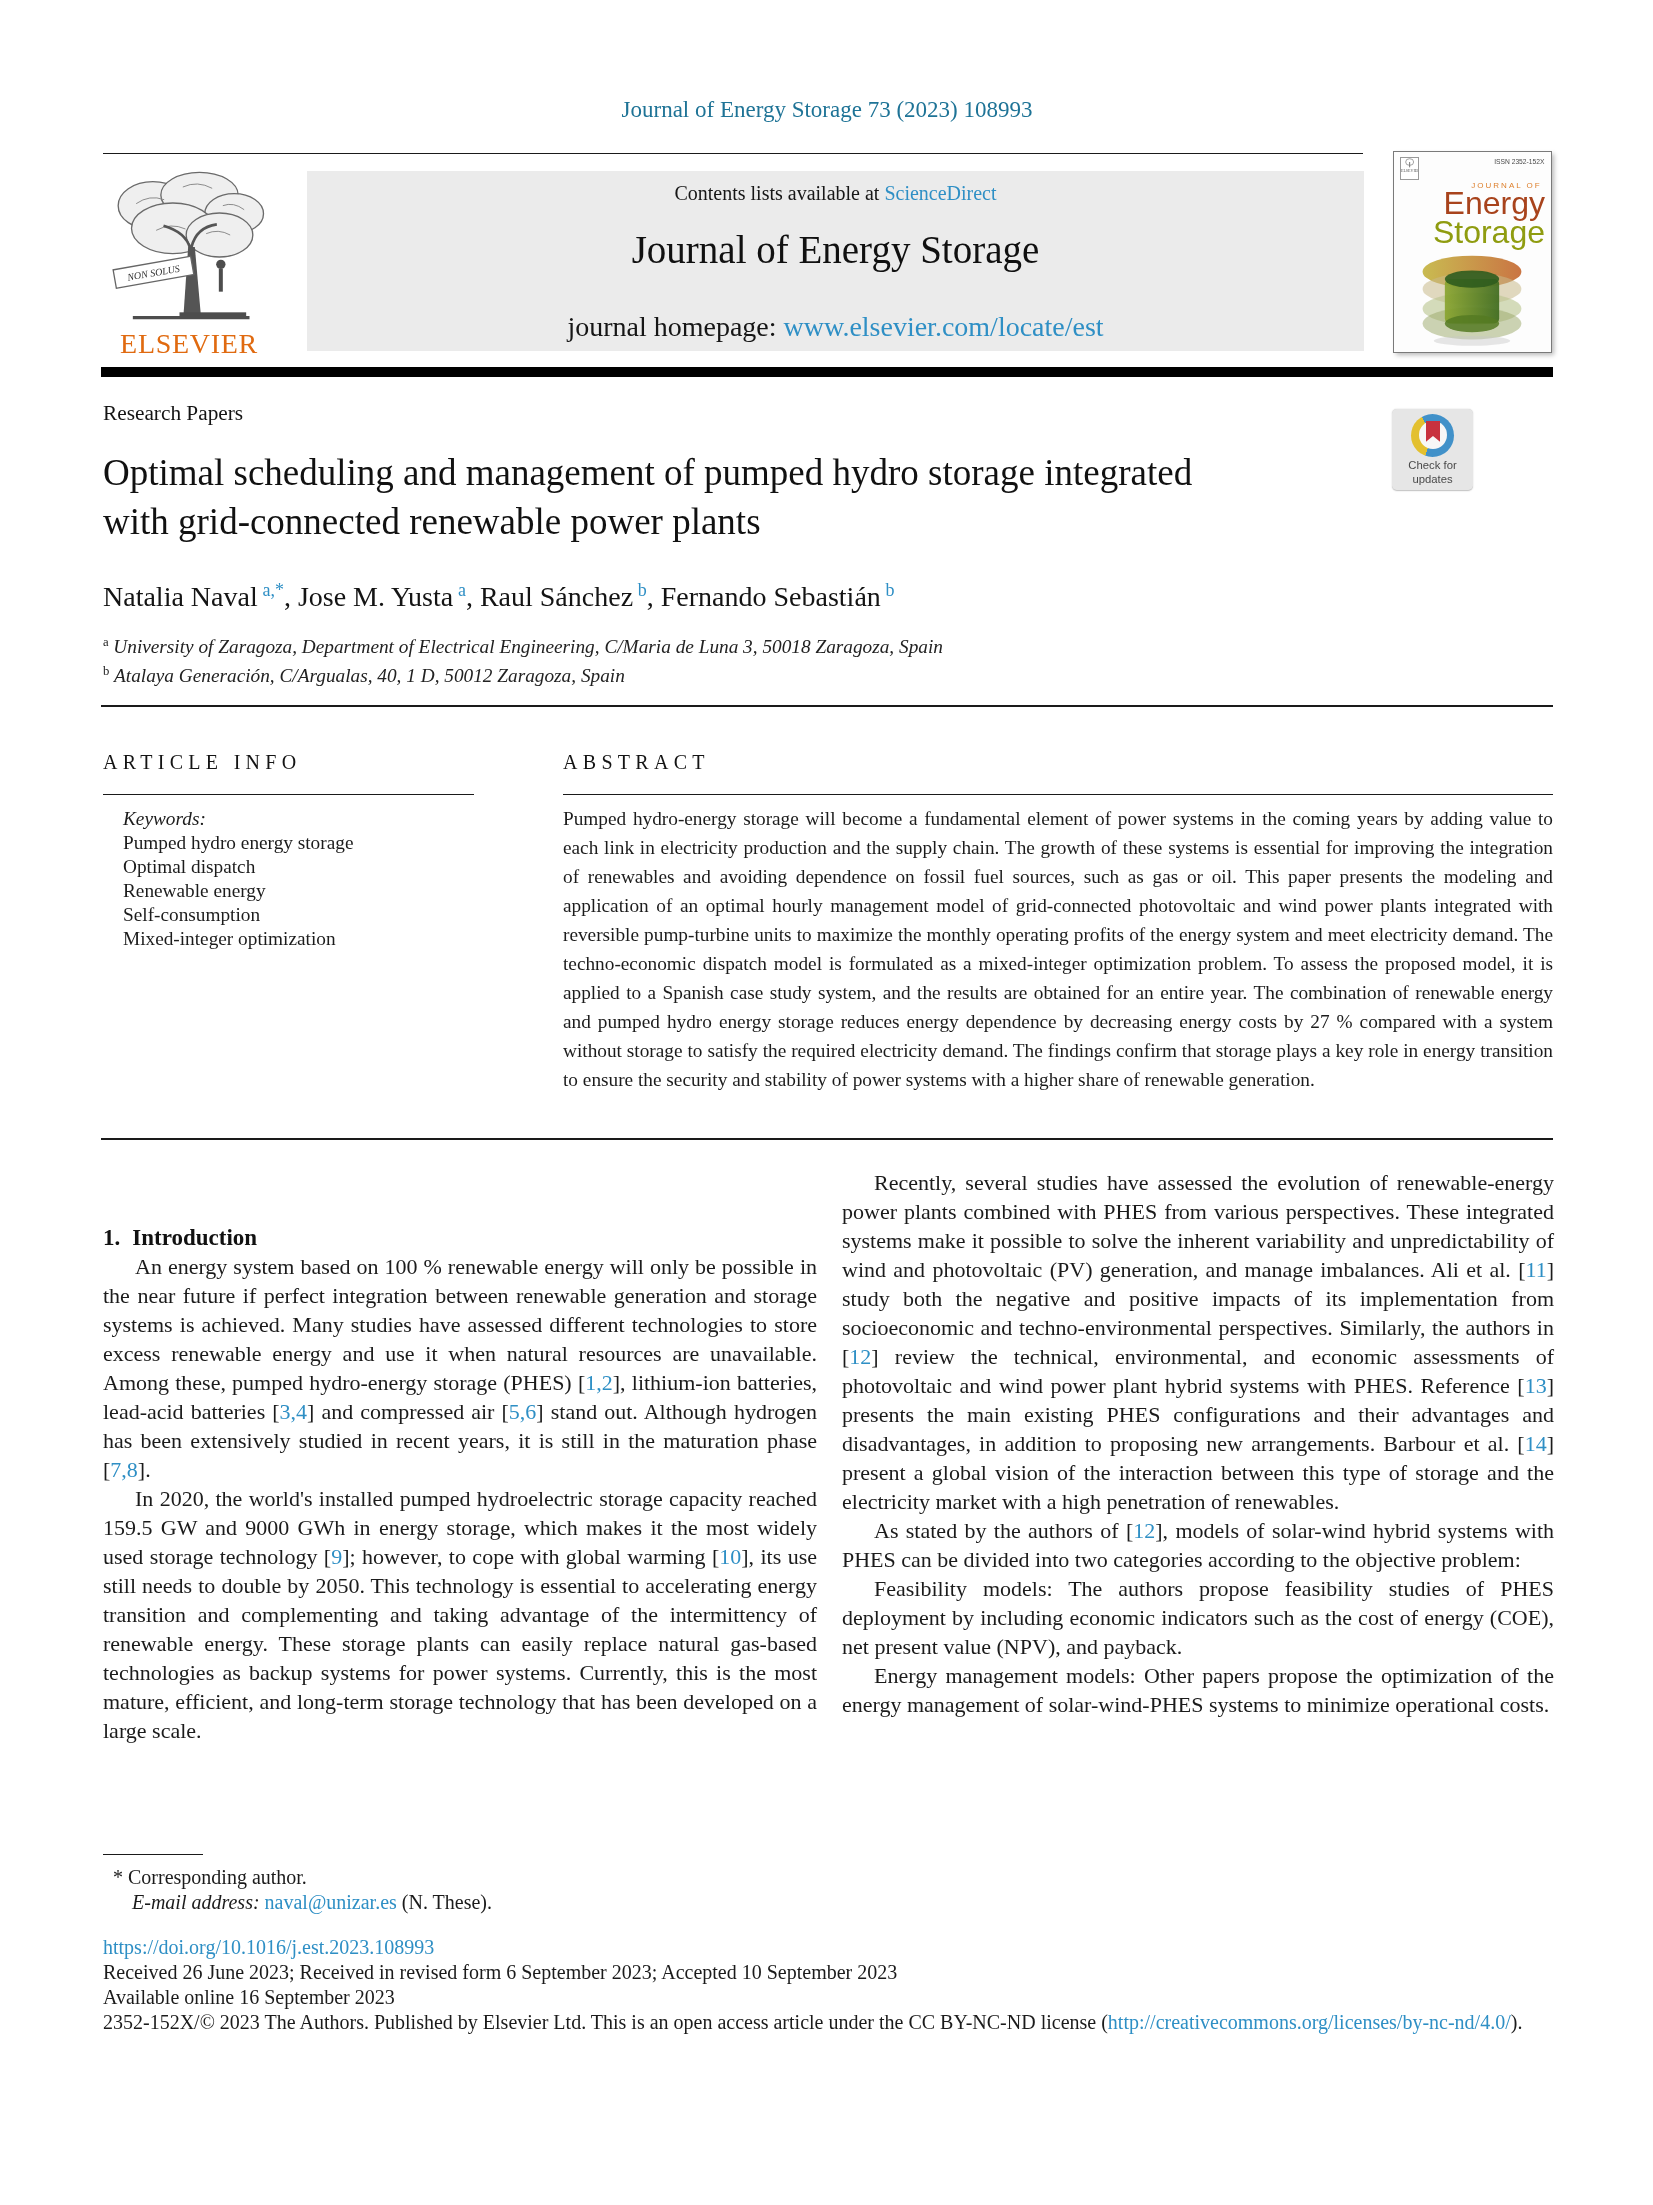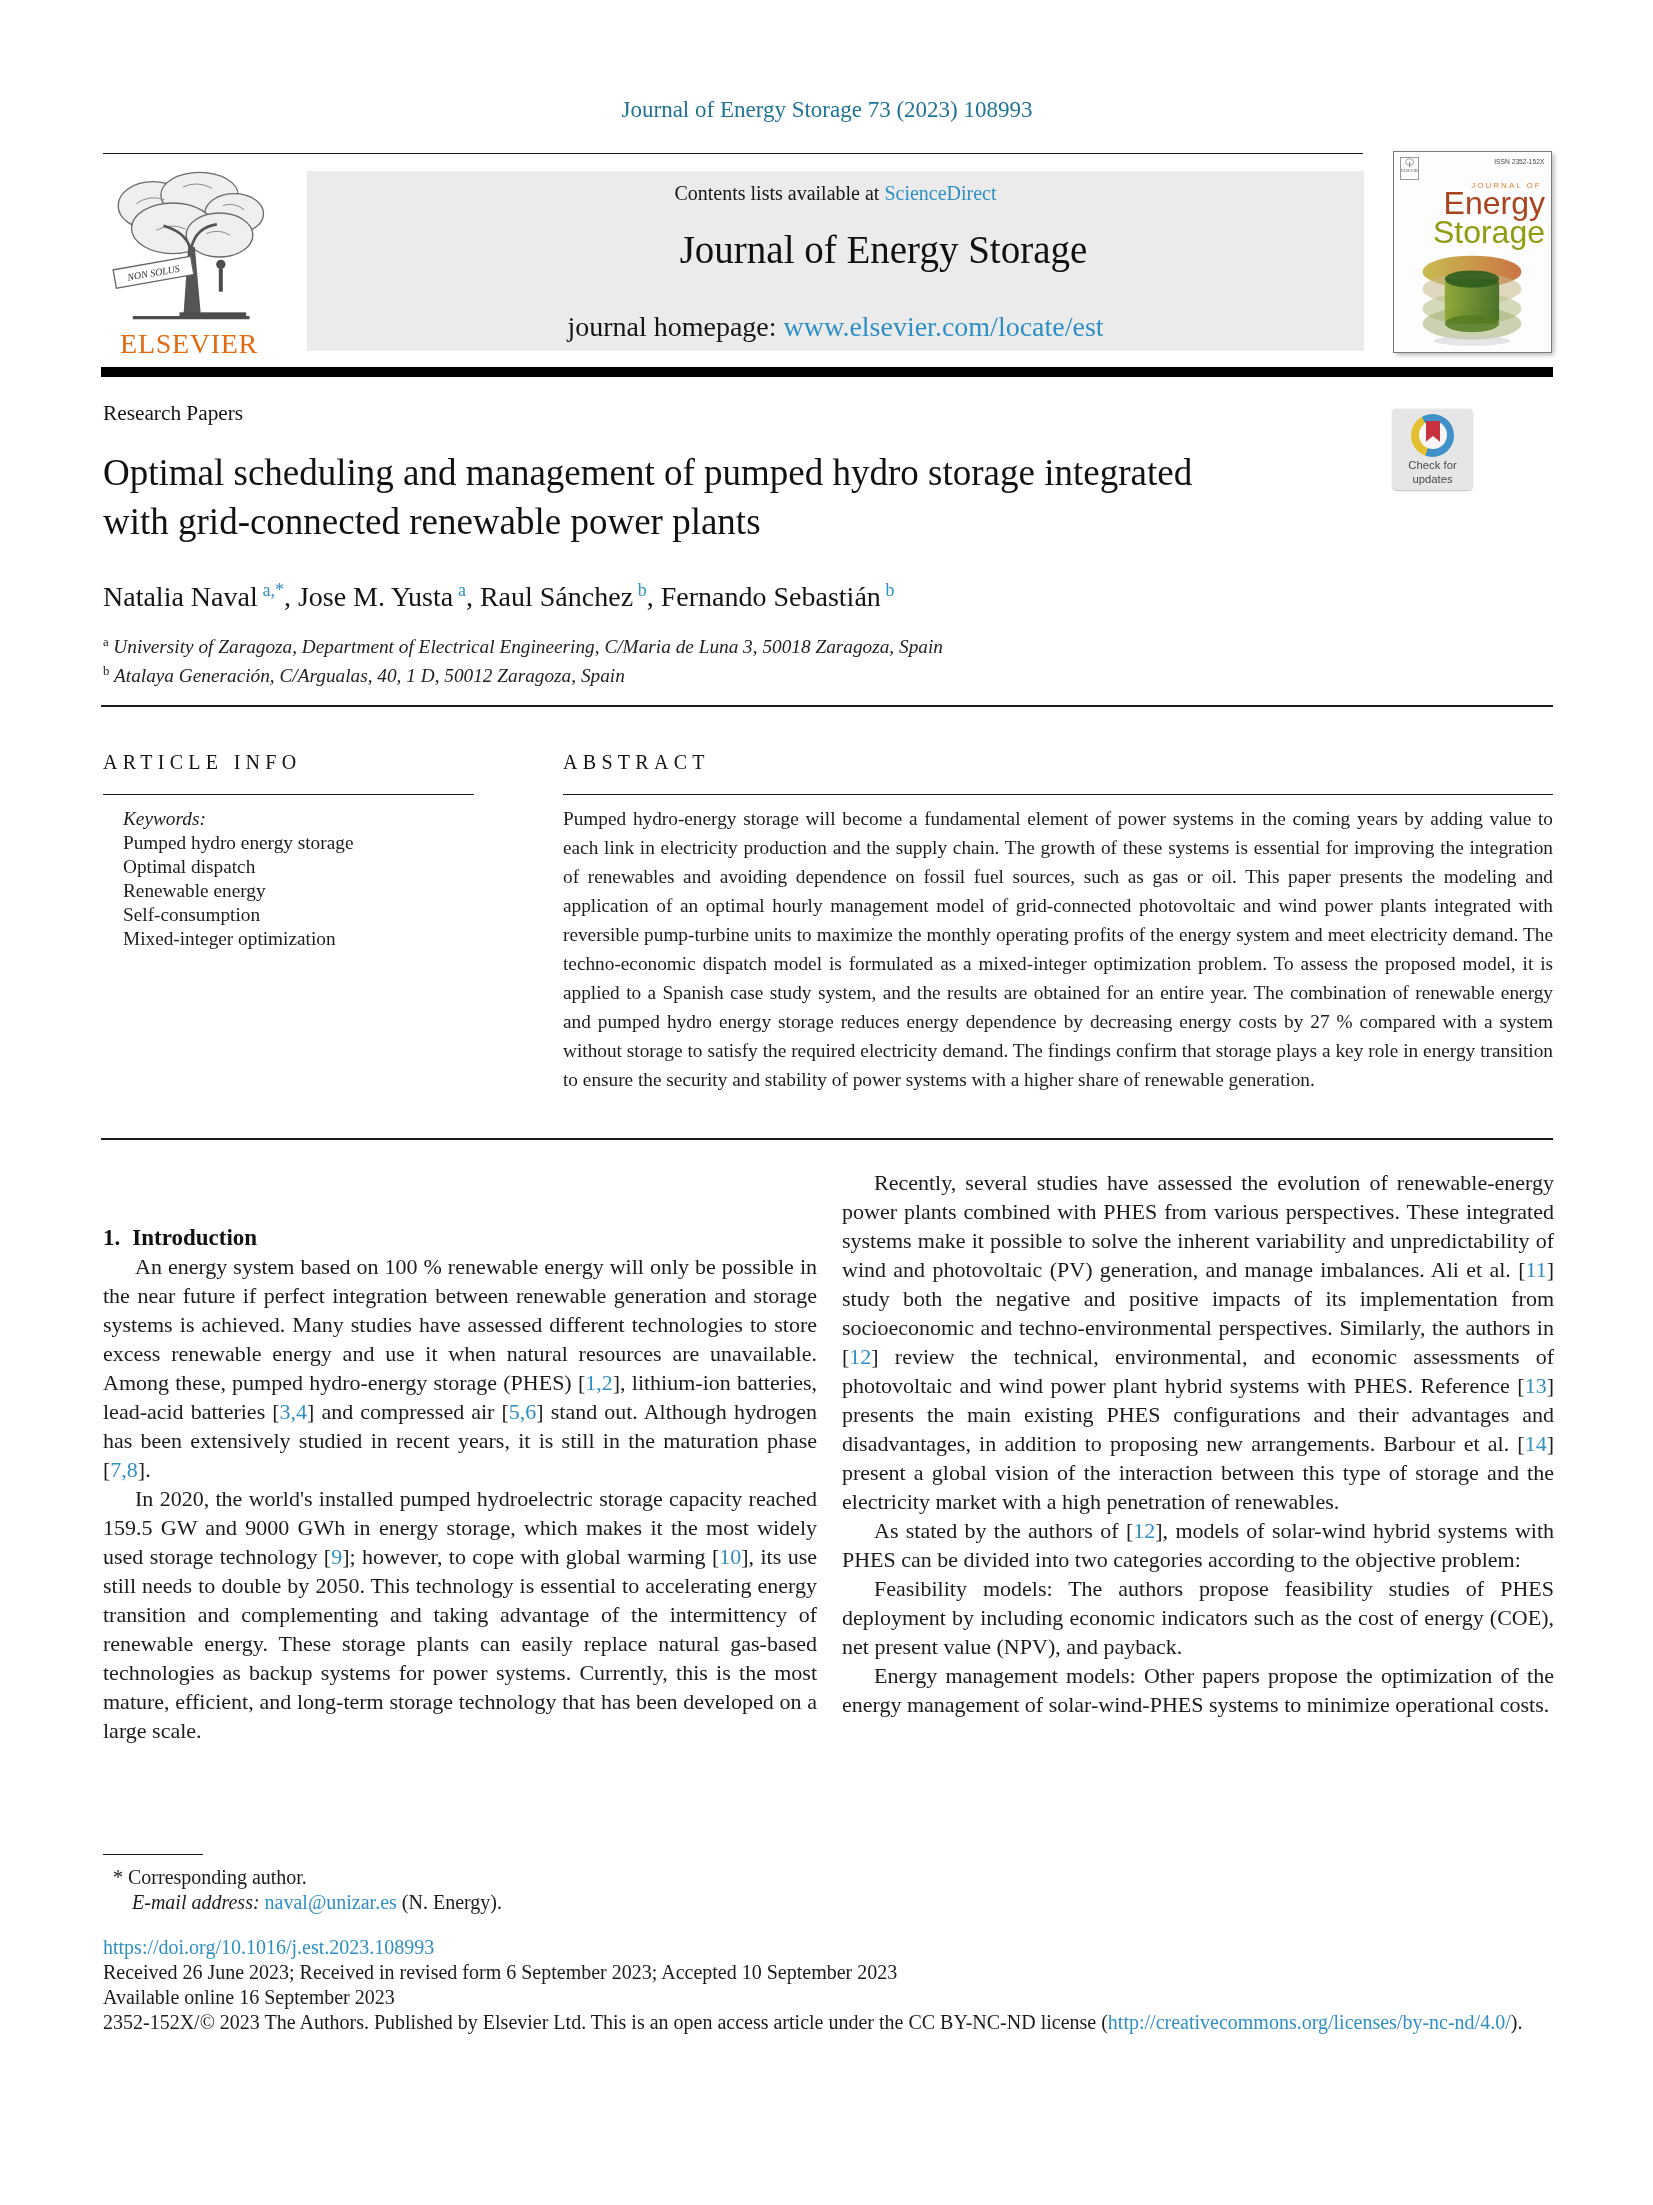--- a/index.html
+++ b/index.html
@@ -8,21 +8,21 @@
   .abs{position:absolute;}
   .rule{position:absolute;background:#1a1a1a;}
   .link{color:var(--link,#2e8fc5);text-decoration:none;cursor:pointer;}
   .it{font-style:italic;}
 
   
   .cite-head{top:97px;left:0;width:1654px;text-align:center;font-size:23px;color:var(--teal,#1e7396);}
   #rule-top{left:103px;top:153px;width:1260px;height:1.3px;}
   .masthead{left:307px;top:171px;width:1057px;height:180px;background:var(--mastbg,#ebebeb);}
   .contents-line{position:absolute;top:10.7px;left:0;width:100%;text-align:center;font-size:20px;color:#161616;}
-  .mast-title{position:absolute;top:56px;left:0;width:100%;text-align:center;font-size:39px;color:#101010;padding-left:48px;}
+  .mast-title{position:absolute;top:56px;left:0;width:100%;text-align:center;font-size:39px;color:#101010;}
   .homepage-line{position:absolute;top:140px;left:0;width:100%;text-align:center;font-size:28px;color:#161616;}
 
   .elz{left:105px;top:167px;width:168px;height:200px;text-align:center;}
   .elz svg{display:block;margin:0 auto;}
   .elz-word{margin-top:1.3px;font-size:28px;letter-spacing:0.7px;color:var(--orange,#e06a10);}
 
   .cover{left:1393px;top:151px;width:159px;height:202px;background:#fdfdfd;border:1.3px solid #7a7a7a;
          box-sizing:border-box;box-shadow:2.7px 2.7px 4.7px rgba(0,0,0,.28);overflow:hidden;}
   .cover-head{position:absolute;top:4.7px;left:4.7px;right:5.3px;height:23px;}
   .cover-mini{position:absolute;left:1.3px;top:0;width:17.3px;height:21.3px;border:0.7px solid #999;background:#fff;
@@ -220,21 +220,21 @@
     </div>
   <div class="abs col" id="right-pars">
       <p class="bpar">Recently, several studies have assessed the evolution of renewable-energy power plants combined with PHES from various perspectives. These integrated systems make it possible to solve the inherent variability and unpredictability of wind and photovoltaic (PV) generation, and manage imbalances. Ali et al. [<span class="cite">11</span>] study both the negative and positive impacts of its implementation from socioeconomic and techno-environmental perspectives. Similarly, the authors in [<span class="cite">12</span>] review the technical, environmental, and economic assessments of photovoltaic and wind power plant hybrid systems with PHES. Reference [<span class="cite">13</span>] presents the main existing PHES configurations and their advantages and disadvantages, in addition to proposing new arrangements. Barbour et al. [<span class="cite">14</span>] present a global vision of the interaction between this type of storage and the electricity market with a high penetration of renewables.</p>
       <p class="bpar">As stated by the authors of [<span class="cite">12</span>], models of solar-wind hybrid systems with PHES can be divided into two categories according to the objective problem:</p>
       <p class="bpar">Feasibility models: The authors propose feasibility studies of PHES deployment by including economic indicators such as the cost of energy (COE), net present value (NPV), and payback.</p>
       <p class="bpar">Energy management models: Other papers propose the optimization of the energy management of solar-wind-PHES systems to minimize operational costs.</p>
     </div>
 
   <div class="rule" id="fn-rule"></div>
   <div class="abs fn1">* Corresponding author.</div>
-  <div class="abs fn2" id="email-line"><span class="it">E-mail address: </span><a class="link">naval@unizar.es</a><span> (N. Energy).</span></div>
+  <div class="abs fn2" id="email-line"><span class="it">E-mail address: </span><a class="link">naval@unizar.es</a><span> (N. These).</span></div>
 
   <div class="abs footer">
     <div><a class="link">https://doi.org/10.1016/j.est.2023.108993</a></div>
     <div>Received 26 June 2023; Received in revised form 6 September 2023; Accepted 10 September 2023</div>
     <div>Available online 16 September 2023</div>
     <div id="license-line"><span>2352-152X/© 2023 The Authors. Published by Elsevier Ltd. This is an open access article under the CC BY-NC-ND license (</span><a class="link">http://creativecommons.org/licenses/by-nc-nd/4.0/</a><span>).</span></div>
   </div>
 
 </div>
 

